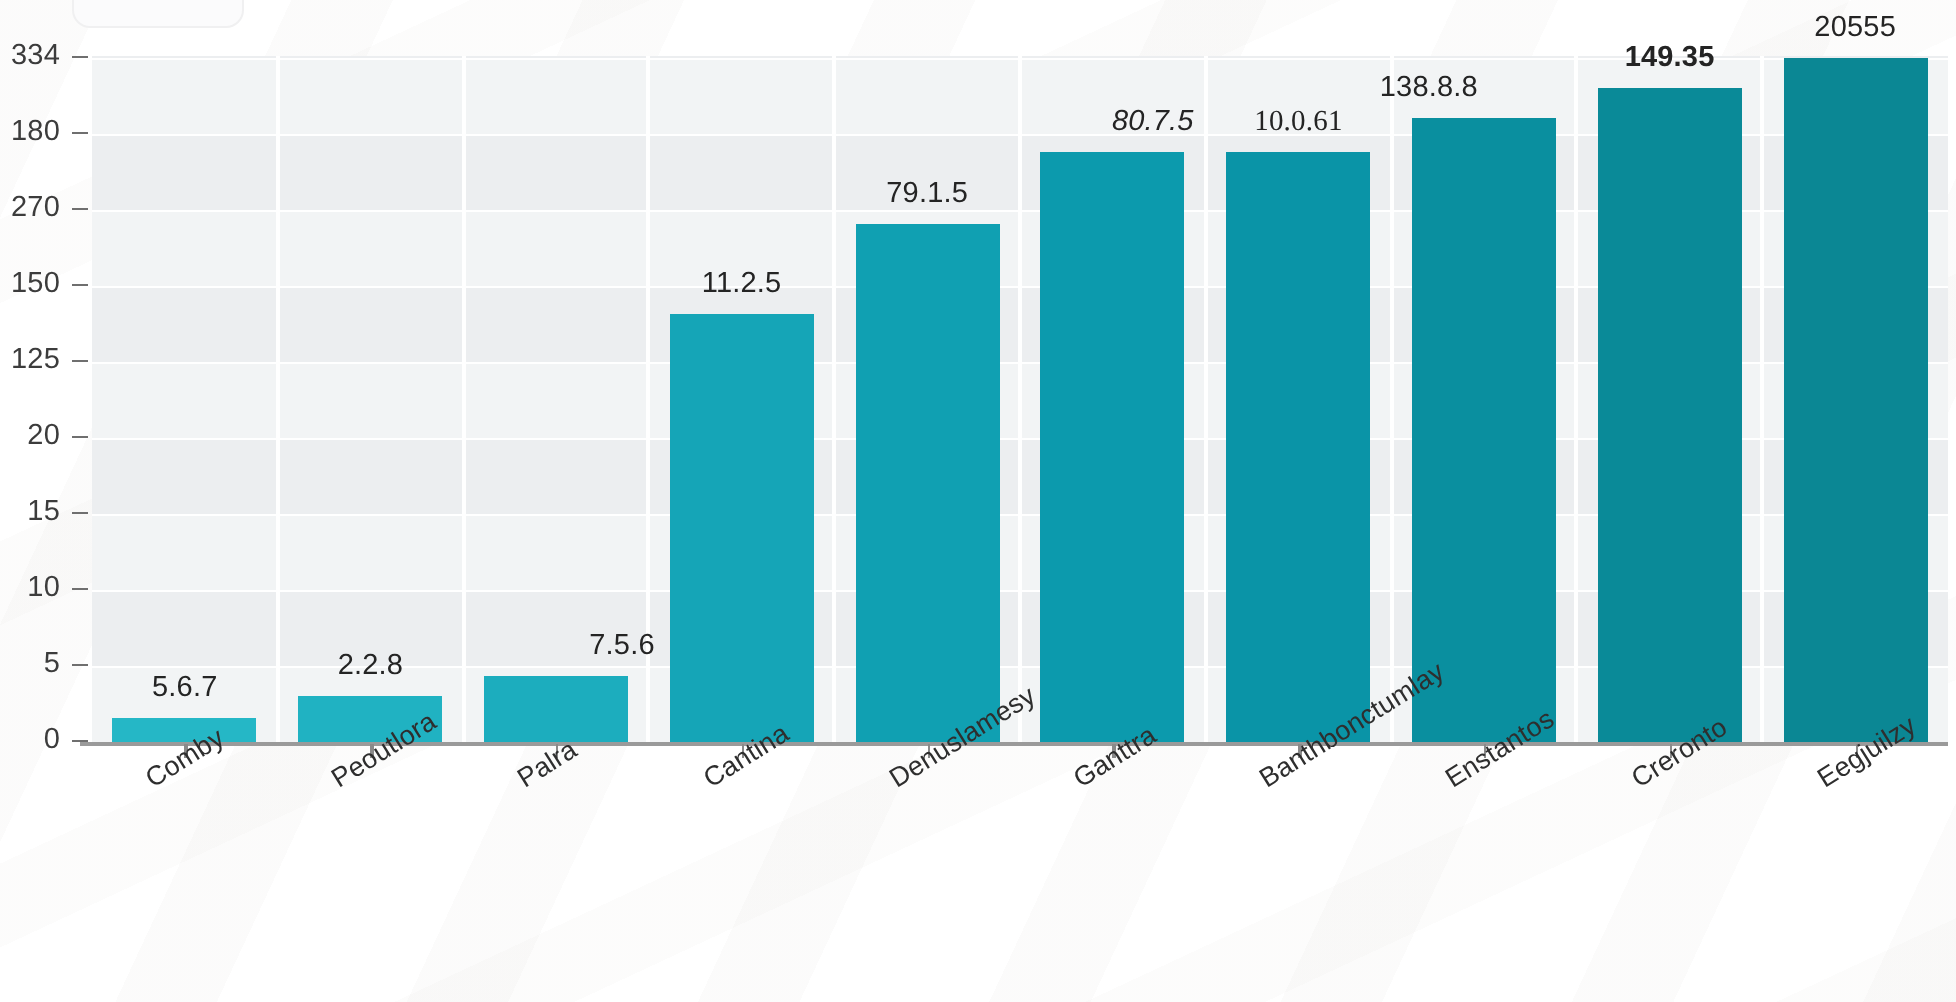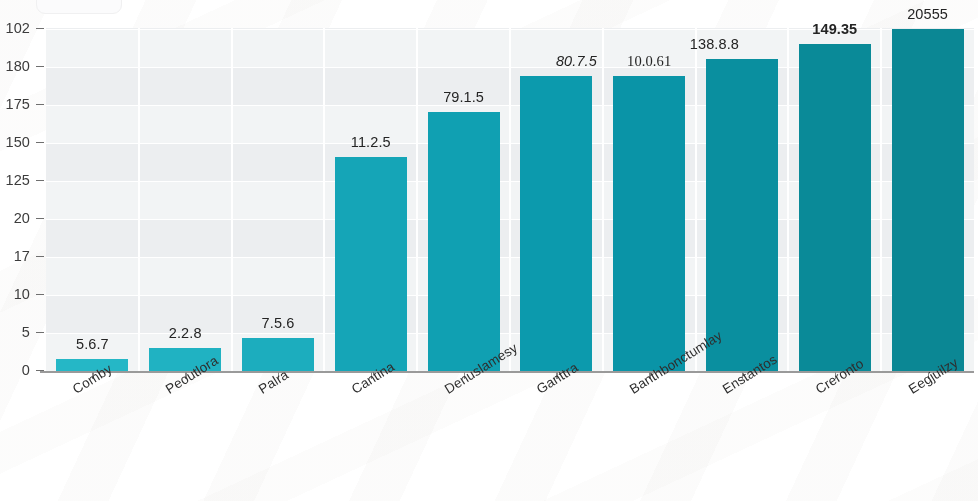--- a/index.html
+++ b/index.html
@@ -199,55 +199,55 @@
       </div>
       <div class="y-tick" style="left: 0px; top: 333px; width: 46px;">
         <span class="lbl">5</span>
         <span class="dash"></span>
       </div>
       <div class="y-tick" style="left: 0px; top: 295px; width: 46px;">
         <span class="lbl">10</span>
         <span class="dash"></span>
       </div>
       <div class="y-tick" style="left: 0px; top: 257px; width: 46px;">
-        <span class="lbl">17</span>
+        <span class="lbl">15</span>
         <span class="dash"></span>
       </div>
       <div class="y-tick" style="left: 0px; top: 219px; width: 46px;">
         <span class="lbl">20</span>
         <span class="dash"></span>
       </div>
       <div class="y-tick" style="left: 0px; top: 181px; width: 46px;">
         <span class="lbl">125</span>
         <span class="dash"></span>
       </div>
       <div class="y-tick" style="left: 0px; top: 143px; width: 46px;">
         <span class="lbl">150</span>
         <span class="dash"></span>
       </div>
       <div class="y-tick" style="left: 0px; top: 105px; width: 46px;">
-        <span class="lbl">175</span>
+        <span class="lbl">270</span>
         <span class="dash"></span>
       </div>
       <div class="y-tick" style="left: 0px; top: 67px; width: 46px;">
         <span class="lbl">180</span>
         <span class="dash"></span>
       </div>
       <div class="y-tick" style="left: 0px; top: 29px; width: 46px;">
-        <span class="lbl">102</span>
+        <span class="lbl">334</span>
         <span class="dash"></span>
       </div>
     </div>
   <div id="bars-layer">
       <div class="bar" style="left: 56.4px; width: 72px; height: 12.0117px; bottom: 130px; background: rgb(37, 183, 198);"></div>
       <div class="bar-value" style="left: 46px; width: 92.8px; top: 335.988px; text-align: center;">5.6.7</div>
       <div class="bar" style="left: 149.2px; width: 72px; height: 23.0224px; bottom: 130px; background: rgb(32, 178, 194);"></div>
       <div class="bar-value" style="left: 138.8px; width: 92.8px; top: 324.978px;">2.2.8</div>
       <div class="bar" style="left: 242px; width: 72px; height: 33.0322px; bottom: 130px; background: rgb(28, 173, 190);"></div>
-      <div class="bar-value" style="left: 231.6px; width: 92.8px; top: 314.968px;">7.5.6</div>
+      <div class="bar-value" style="left: 231.6px; width: 92.8px; top: 314.968px; padding-left: 33px;">7.5.6</div>
       <div class="bar" style="left: 334.8px; width: 72px; height: 213.541px; bottom: 130px; background: rgb(21, 165, 183);"></div>
       <div class="bar-value" style="left: 324.4px; width: 92.8px; top: 134.459px;">11.2.5</div>
       <div class="bar" style="left: 427.6px; width: 72px; height: 258.585px; bottom: 130px; background: rgb(16, 160, 178);"></div>
       <div class="bar-value" style="left: 417.2px; width: 92.8px; top: 89.4146px;">79.1.5</div>
       <div class="bar" style="left: 520.4px; width: 72px; height: 295.288px; bottom: 130px; background: rgb(12, 154, 173);"></div>
       <div class="bar-value" style="left: 530px; width: 92.8px; top: 52.7122px; font-style: italic;">80.7.5</div>
       <div class="bar" style="left: 613.2px; width: 72px; height: 295.288px; bottom: 130px; background: rgb(10, 148, 167);"></div>
       <div class="bar-value" style="left: 602.8px; width: 92.8px; top: 52.7122px; font-family: Liberation Serif, serif;">10.0.61</div>
       <div class="bar" style="left: 706px; width: 72px; height: 311.971px; bottom: 130px; background: rgb(10, 143, 159);"></div>
       <div class="bar-value" style="left: 668px; width: 92.8px; top: 36.0293px;">138.8.8</div>

